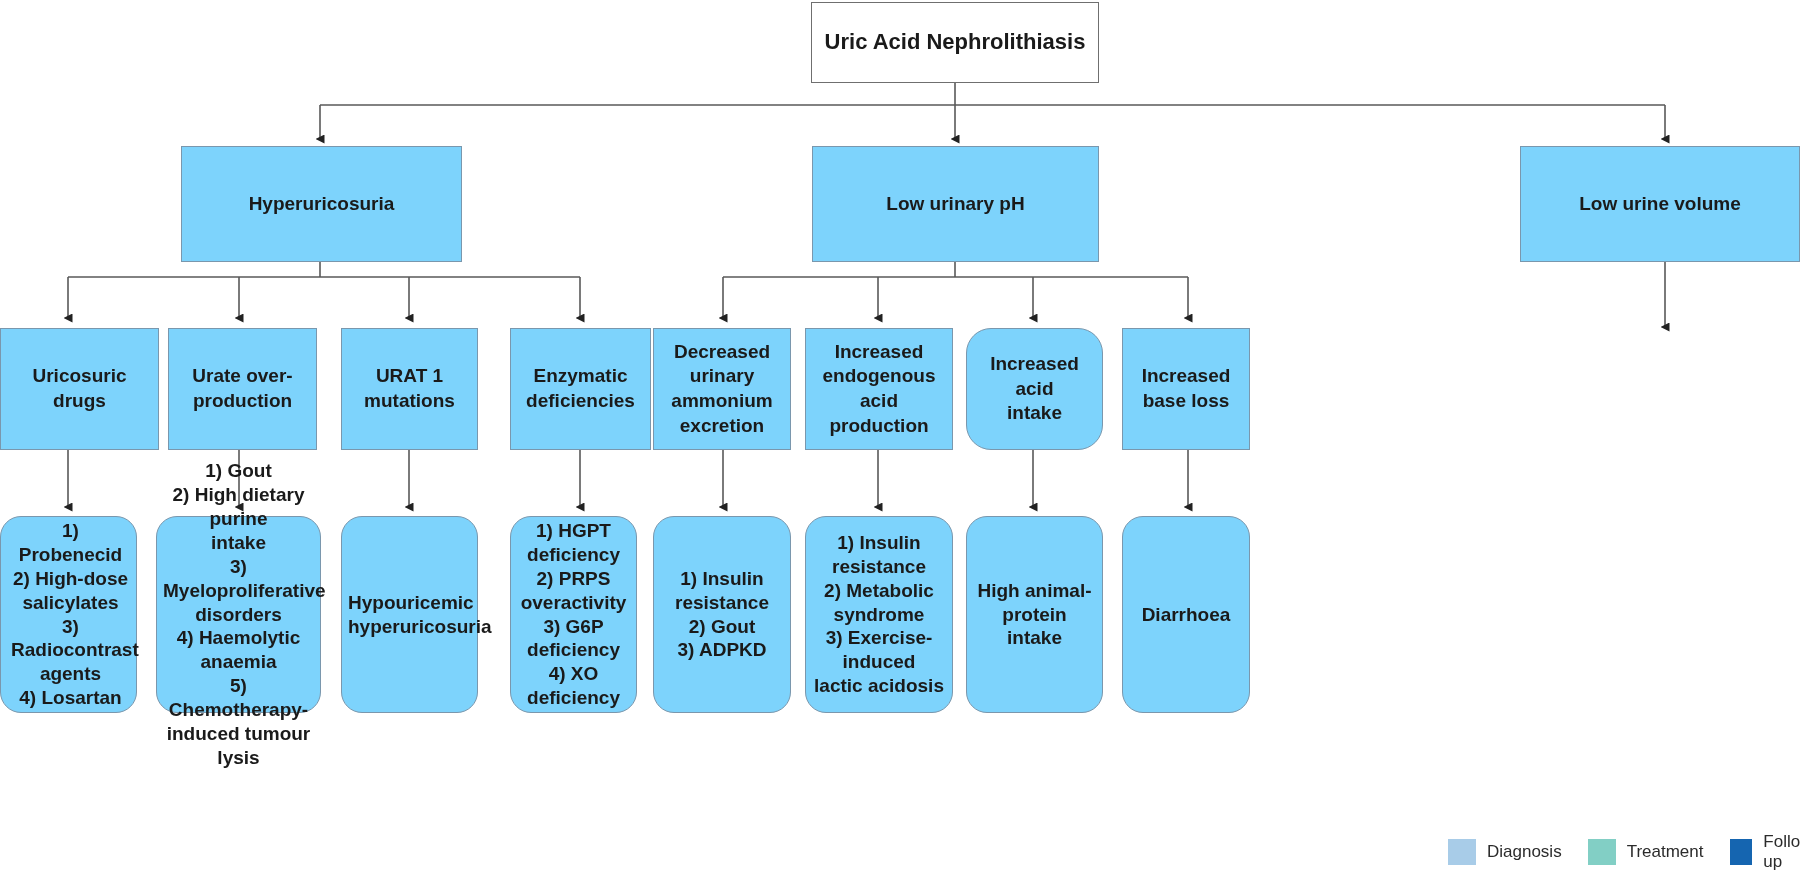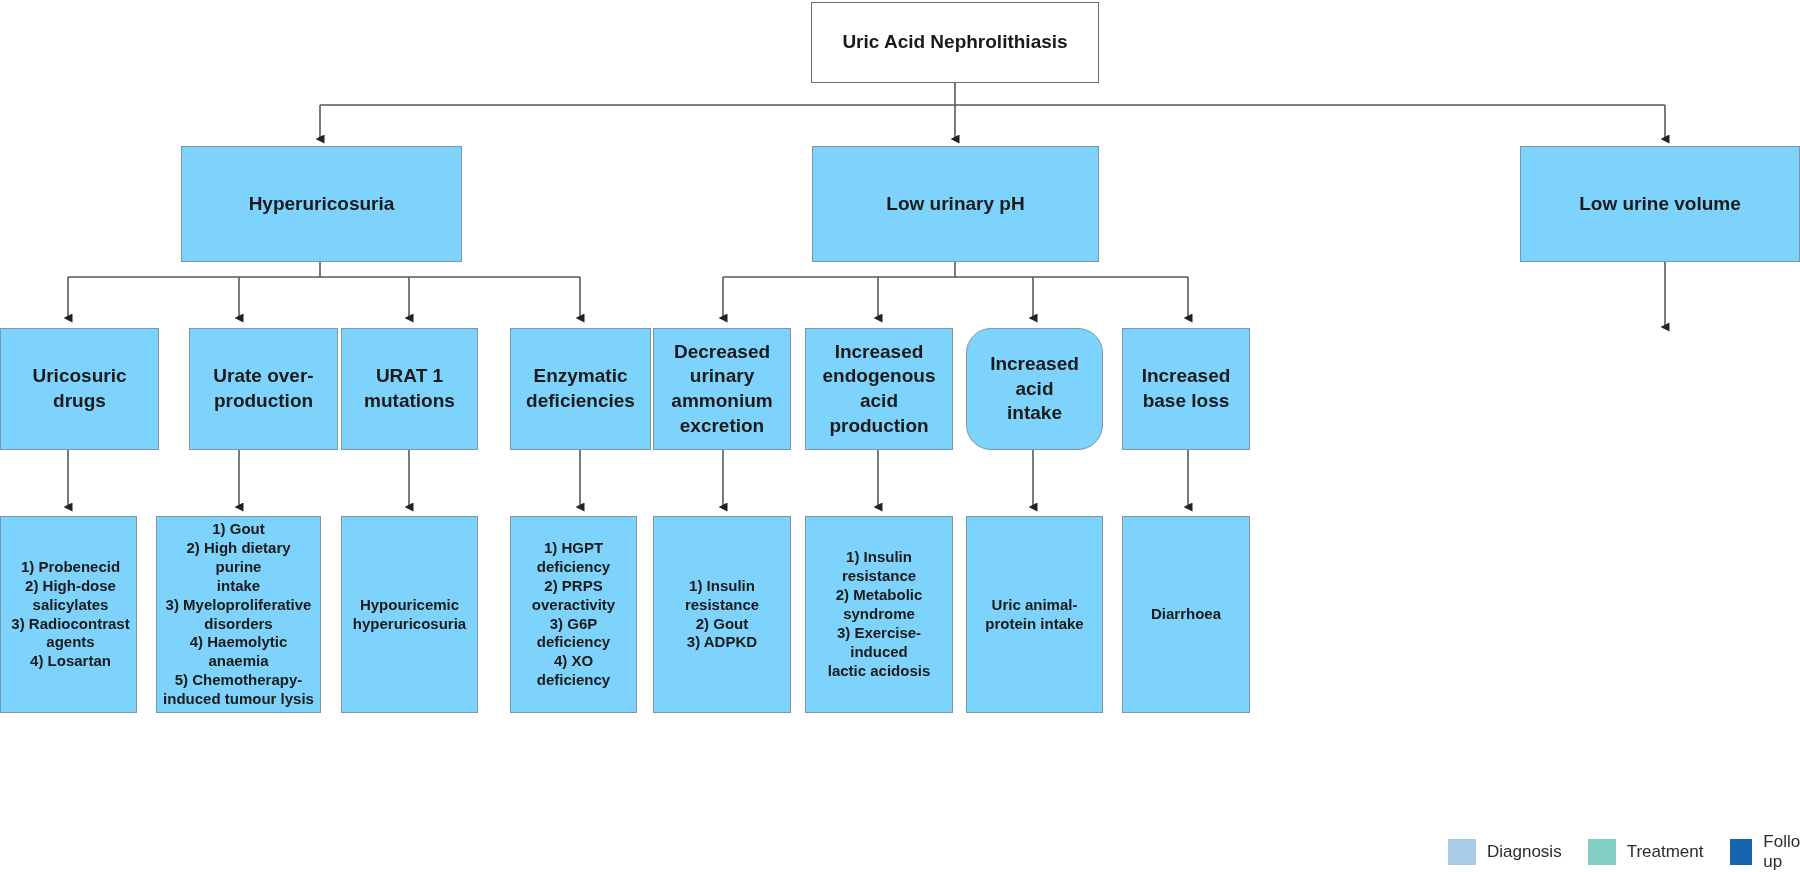--- a/index.html
+++ b/index.html
@@ -37,30 +37,30 @@
   }
   .node .txt {
     display: block;
     width: 100%;
     white-space: pre-line;
   }
   .node.root {
     background: #ffffff;
     border-color: #6f6f6f;
     font-weight: bold;
-    font-size: 19px;
+    font-size: 22px;
   }
   .node.diagnosis {
     background: #7dd3fc;
     border-color: #7a97ad;
     font-weight: bold;
   }
   .lvl2 { font-size: 19px; }
   .lvl3 { font-size: 19px; }
-  .lvl4 { font-size: 15px; }
+  .lvl4 { font-size: 19px; border-radius: 21px; }
   .node.tight { line-height: 1.26; }
   .node.loose { line-height: 1.85; }
 
   #legend {
     position: absolute;
     left: 1448px;
     top: 832px;
     display: flex;
     align-items: center;
     gap: 0px;
@@ -137,21 +137,21 @@
   <div class="node diagnosis lvl2" style="left:812px; top:146px; width:287px; height:116px;">
     <span class="txt">Low urinary pH</span>
   </div>
   <div class="node diagnosis lvl2" style="left:1520px; top:146px; width:280px; height:116px;">
     <span class="txt">Low urine volume</span>
   </div>
 
   <div class="node diagnosis lvl3" style="left:0px; top:328px; width:159px; height:122px;">
     <span class="txt">Uricosuric drugs</span>
   </div>
-  <div class="node diagnosis lvl3" style="left:189px; top:328px; width:149px; height:122px;">
+  <div class="node diagnosis lvl3" style="left:168px; top:328px; width:149px; height:122px;">
     <span class="txt">Urate over-
 production</span>
   </div>
   <div class="node diagnosis lvl3" style="left:341px; top:328px; width:137px; height:122px;">
     <span class="txt">URAT 1
 mutations</span>
   </div>
   <div class="node diagnosis lvl3" style="left:510px; top:328px; width:141px; height:122px;">
     <span class="txt">Enzymatic
 deficiencies</span>
@@ -218,21 +218,21 @@
   <div class="node diagnosis lvl4 tight" style="left:805px; top:516px; width:148px; height:197px;">
     <span class="txt">1) Insulin
 resistance
 2) Metabolic
 syndrome
 3) Exercise-
 induced
 lactic acidosis</span>
   </div>
   <div class="node diagnosis lvl4 tight" style="left:966px; top:516px; width:137px; height:197px;">
-    <span class="txt">Uric animal-
+    <span class="txt">High animal-
 protein intake</span>
   </div>
   <div class="node diagnosis lvl4 tight" style="left:1122px; top:516px; width:128px; height:197px;">
     <span class="txt">Diarrhoea</span>
   </div>
 
   <div id="legend">
     <div class="legend-item">
       <span class="legend-swatch" style="background:#a8cce8;"></span>
       <span>Diagnosis</span>

